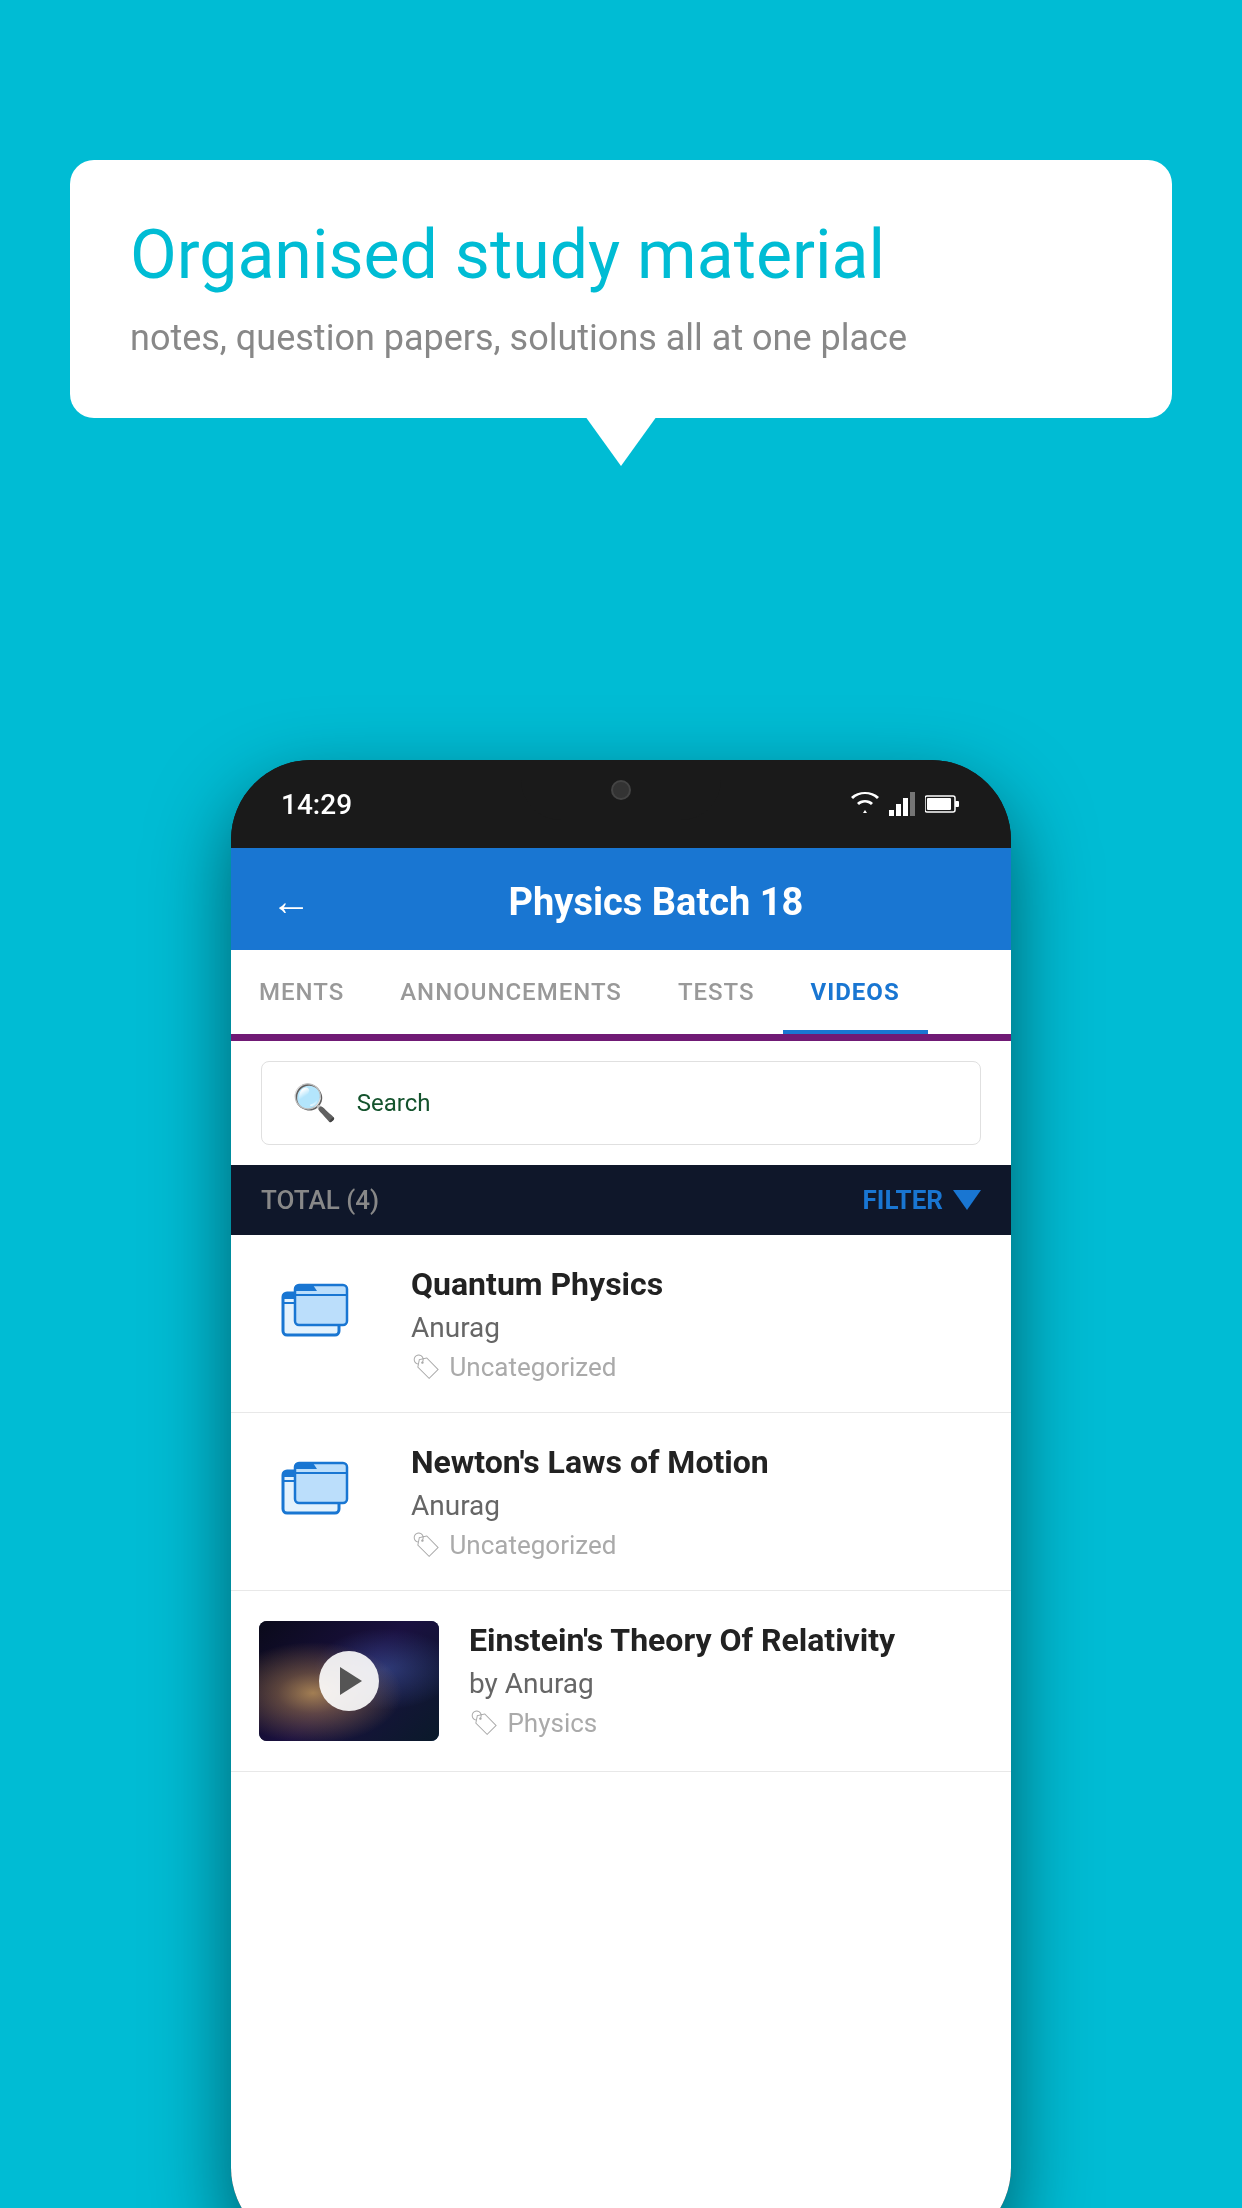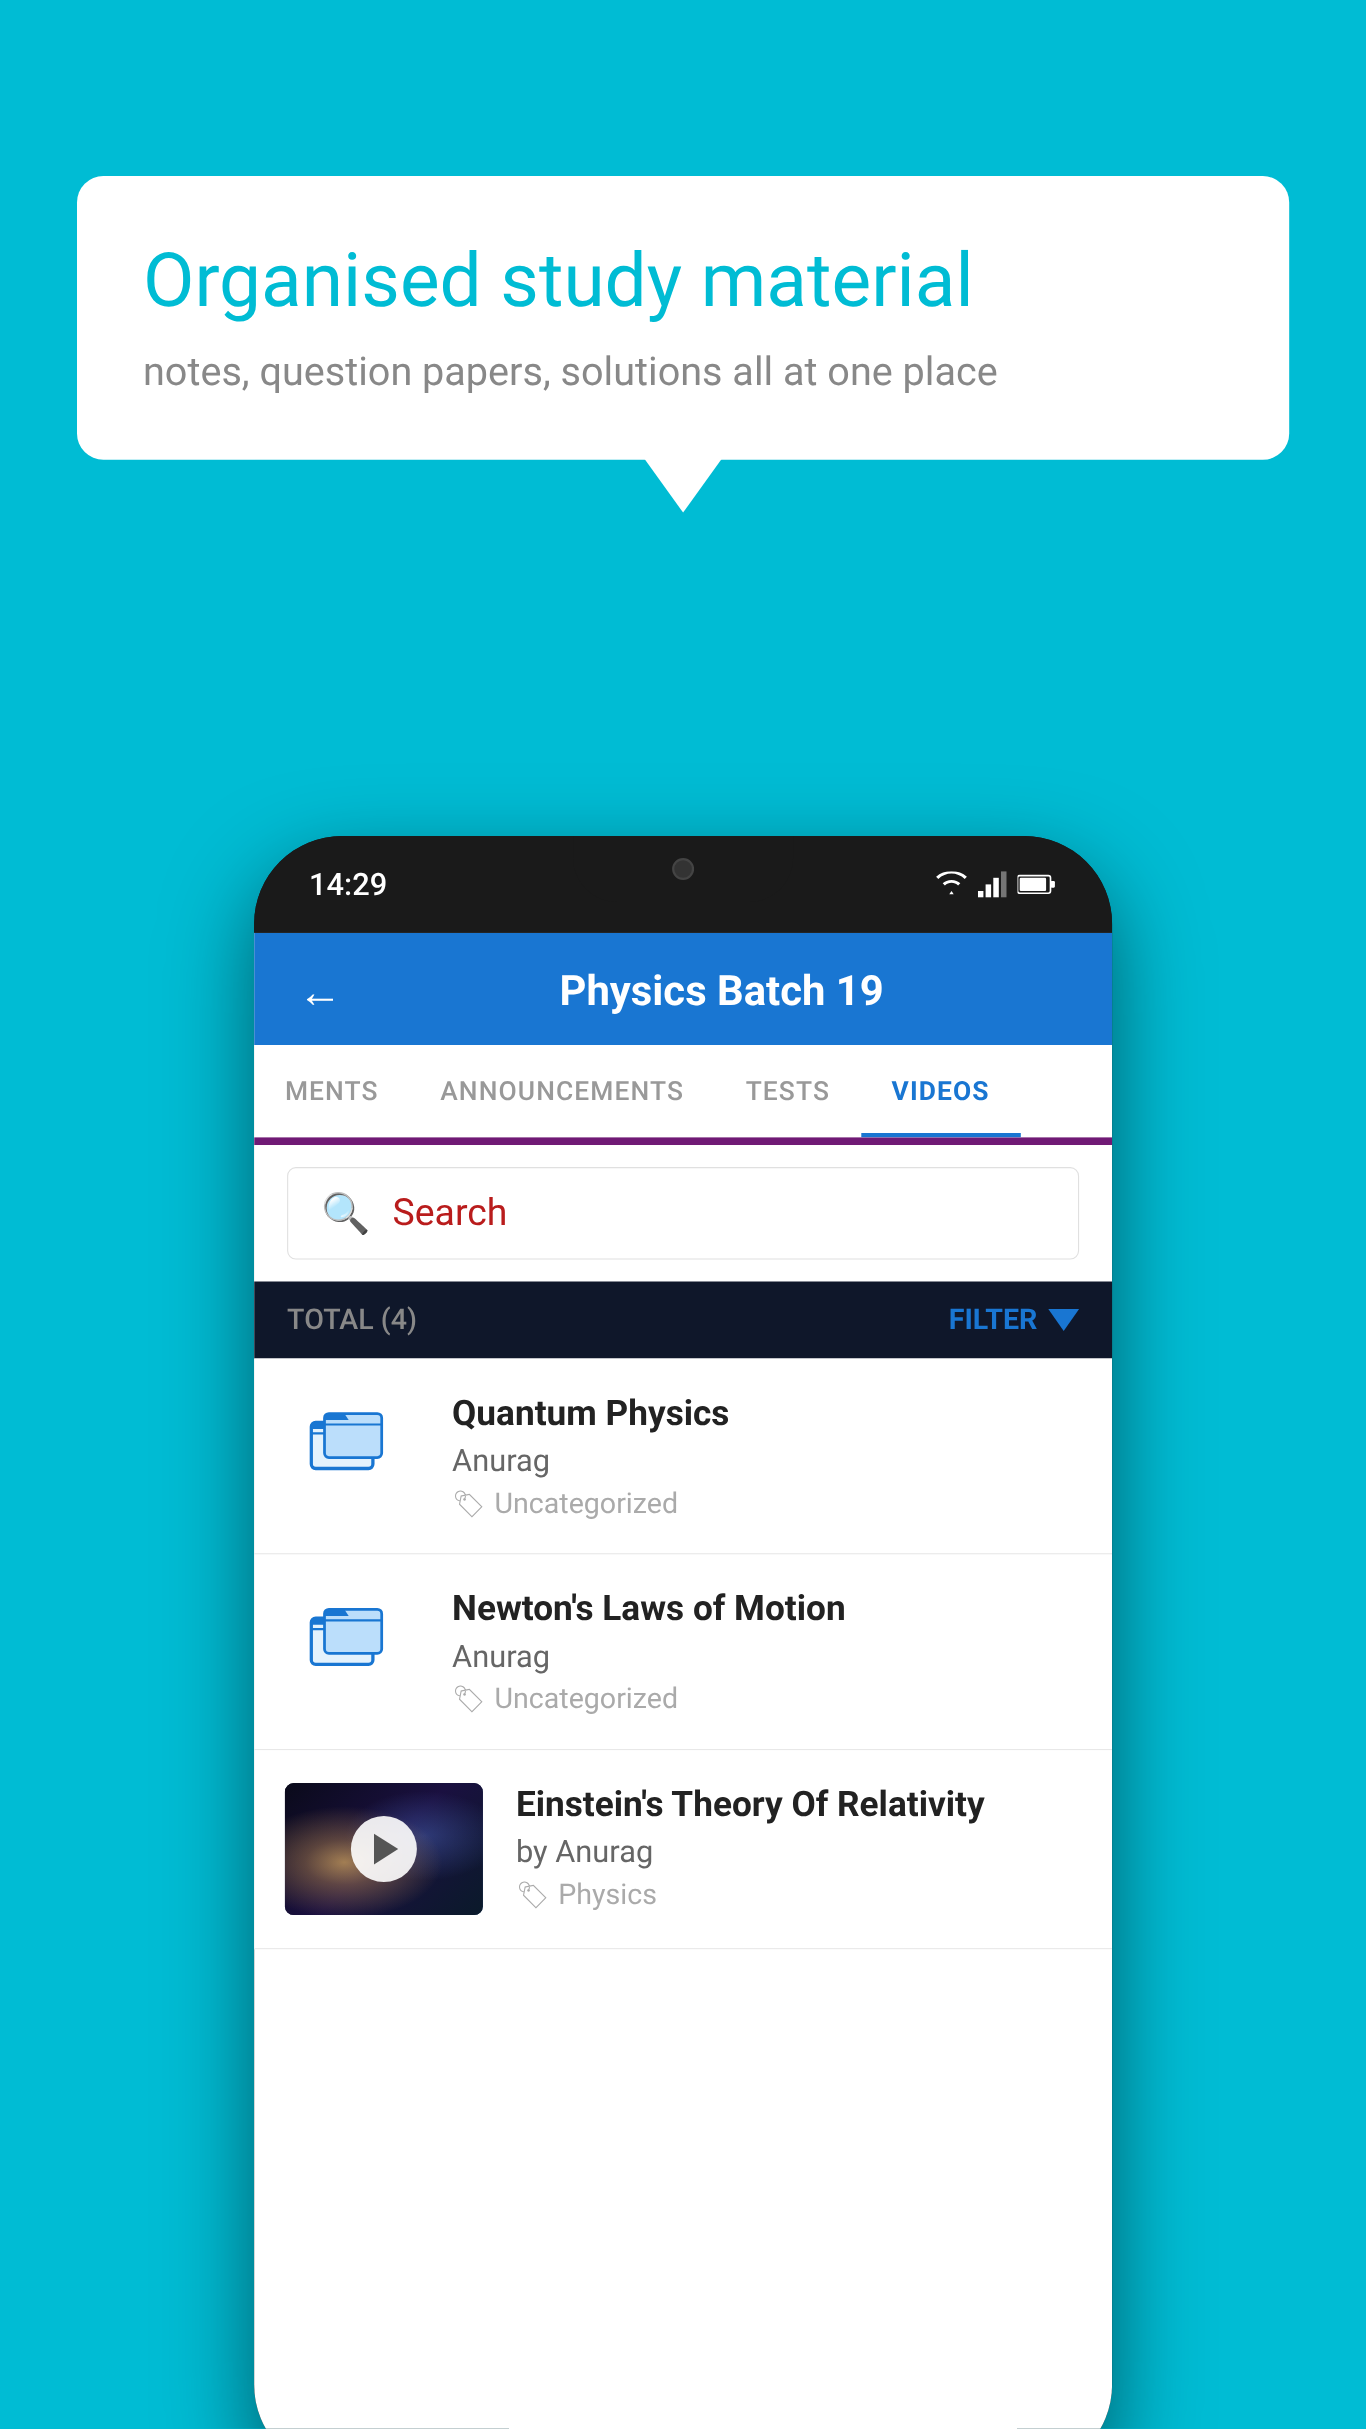--- a/index.html
+++ b/index.html
@@ -204,22 +204,22 @@
       padding: 20px 30px;
       gap: 20px;
     }
 
     .search-icon {
       color: #999;
       font-size: 36px;
     }
 
     .search-placeholder {
-      color: #b91c1c;
-      font-size: 34px;
+      color: #14532d;
+      font-size: 24px;
     }
 
     
     .filter-bar {
       background: #0f172a;
       padding: 20px 30px;
       display: flex;
       justify-content: space-between;
       align-items: center;
     }
@@ -404,21 +404,21 @@
           <rect x="2" y="4" width="24" height="12" rx="1" fill="white"></rect>
         </svg>
       </div>
     </div>
 
     <div class="phone-screen">
 
       <div class="app-header">
         <div class="back-arrow">←</div>
         <div class="header-title-section">
-          <div class="header-title">Physics Batch 19</div>
+          <div class="header-title">Physics Batch 18</div>
         </div>
       </div>
 
       <div class="tabs-container">
         <div class="tab">
           <span>MENTS</span>
         </div>
         <div class="tab">
           <span>ANNOUNCEMENTS</span>
         </div>

